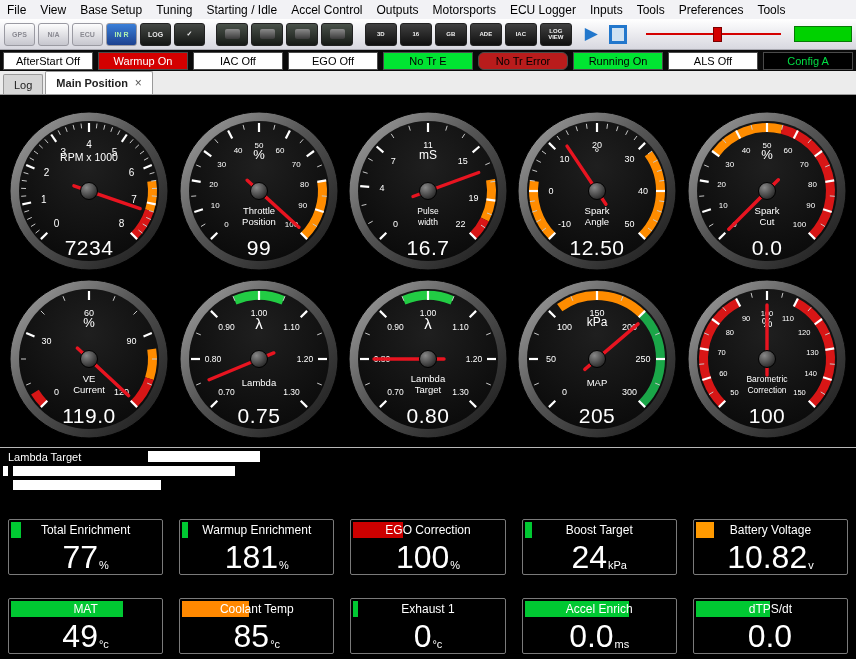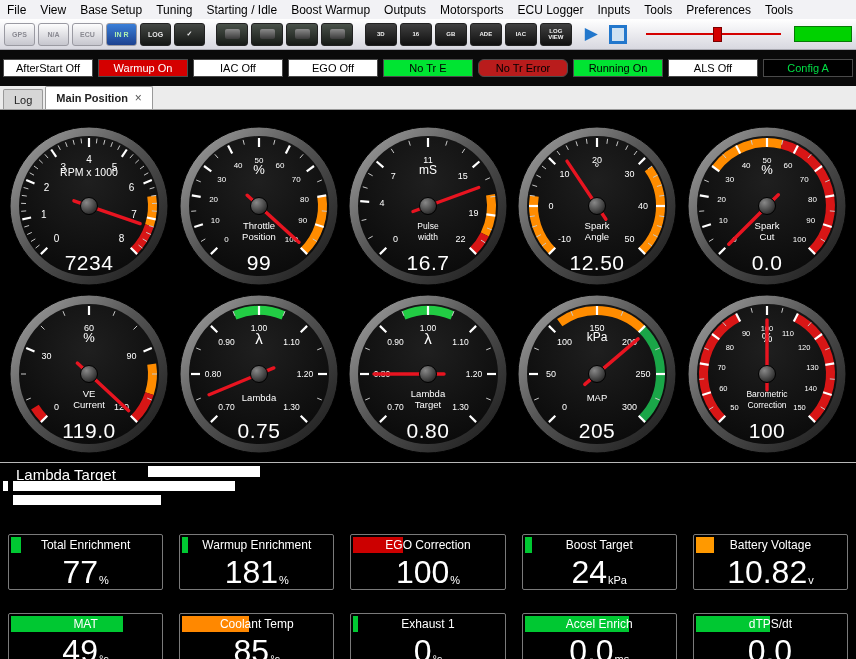--- a/index.html
+++ b/index.html
@@ -20,40 +20,40 @@
   .tb-btn.mini{background:linear-gradient(#404040,#101010);border-color:#222;color:#f0f0f0;font-size:6px;line-height:6px;text-align:center;width:26px;}
   .tb-sep{width:6px;}
   .play-btn{color:#2277cc;font-size:17px;line-height:20px;margin-left:10px;cursor:default;}
   .stop-btn{width:13px;height:13px;border:3px solid #2277cc;background:#cfe2f2;margin-left:8px;cursor:default;}
   .slider{position:relative;width:150px;height:20px;margin-left:16px;}
   .slider .track{position:absolute;left:0;right:0;top:9px;height:2px;background:#d40000;}
   .slider .handle{position:absolute;top:3px;width:7px;height:13px;background:#d40000;border:1px solid #7a0000;}
   .meter{width:62px;height:14px;background:#00d200;border:1px solid #067a06;margin-left:10px;}
 
   
-  .status-bar{height:36px;background:#0a0a0a;display:flex;align-items:center;gap:5px;padding:0 3px;flex:0 0 auto;}
+  .status-bar{height:21px;background:#0a0a0a;display:flex;align-items:center;gap:5px;padding:0 3px;flex:0 0 auto;}
   .status-seg{height:16px;flex:1;display:flex;align-items:center;justify-content:center;font-size:11px;border:1px solid #4a4a4a;white-space:nowrap;cursor:default;}
 
   
   .tab-bar{height:23px;background:#ececec;display:flex;align-items:flex-end;padding-left:3px;border-bottom:1px solid #9b9b9b;flex:0 0 auto;}
   .tab{height:19px;padding:0 10px;display:flex;align-items:center;font-size:11px;background:#d6d6d6;border:1px solid #999;border-bottom:none;margin-right:2px;border-radius:2px 2px 0 0;color:#222;cursor:default;}
   .tab.active{background:#fff;font-weight:bold;height:22px;}
   .tab .close{margin-left:7px;color:#555;font-size:12px;font-weight:normal;}
 
   
   .dash{flex:1;background:#000;padding-top:16px;overflow:hidden;}
   .gauge-row{display:flex;justify-content:space-evenly;height:162px;margin-bottom:6px;}
   .gauge{width:160px;height:160px;}
   .gauge svg{display:block;}
   .gauge-svg text{font-family:"Liberation Sans",sans-serif;}
   .gval{letter-spacing:0.5px;}
 
   
   .strip{height:56px;border-top:1px solid #b8b8b8;position:relative;margin-top:3px;}
-  .strip .label{position:absolute;left:16px;top:3px;color:#fff;font-size:15px;}
+  .strip .label{position:absolute;left:8px;top:3px;color:#fff;font-size:11px;}
   .strip .bar1{position:absolute;left:148px;top:3px;width:112px;height:11px;background:#fff;}
   .strip .bar2{position:absolute;left:13px;top:18px;width:222px;height:10px;background:#fff;}
   .strip .bar3{position:absolute;left:13px;top:32px;width:148px;height:10px;background:#fff;}
   .strip .tick{position:absolute;left:3px;top:18px;width:5px;height:10px;background:#fff;}
 
   
   .readout-row{display:flex;gap:16px;padding:8px 8px;margin-top:7px;height:56px;}
   .readout{flex:1;background:#000;border:1px solid #7a7a7a;border-radius:2px;position:relative;overflow:hidden;}
   .readout .hdr{position:relative;height:16px;margin:2px 2px 0;}
   .readout .hdr .bar{position:absolute;left:0;top:0;height:100%;}
@@ -65,21 +65,21 @@
 </head>
 <body>
 
 <div class="window">
   <div class="menu-bar">
       <span class="menu-item">File</span>
       <span class="menu-item">View</span>
       <span class="menu-item">Base Setup</span>
       <span class="menu-item">Tuning</span>
       <span class="menu-item">Starting / Idle</span>
-      <span class="menu-item">Boost Warmup</span>
+      <span class="menu-item">Accel Control</span>
       <span class="menu-item">Outputs</span>
       <span class="menu-item">Motorsports</span>
       <span class="menu-item">ECU Logger</span>
       <span class="menu-item">Inputs</span>
       <span class="menu-item">Tools</span>
       <span class="menu-item">Preferences</span>
       <span class="menu-item">Tools</span>
     </div>
 
   <div class="toolbar">

